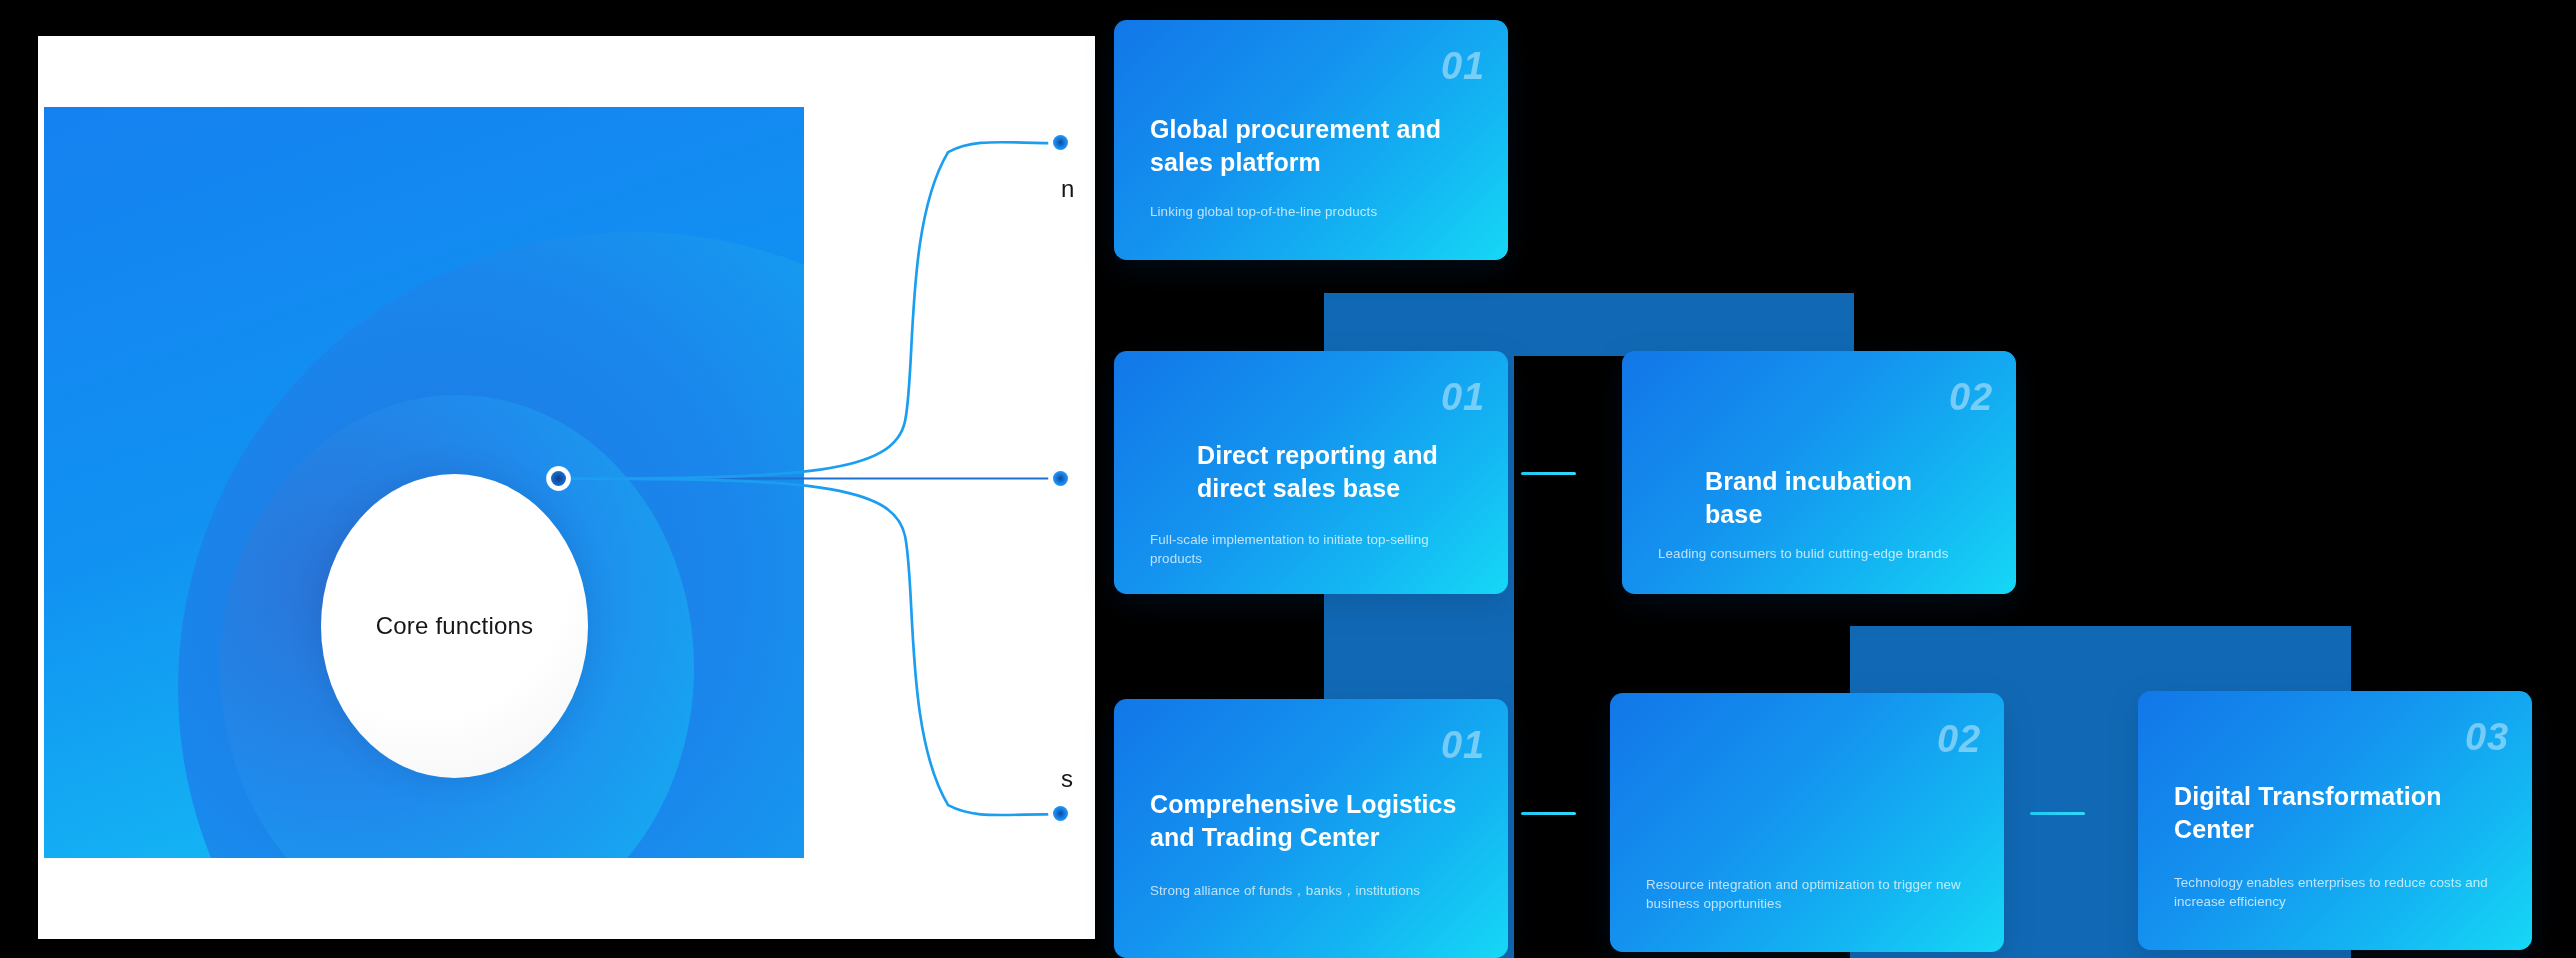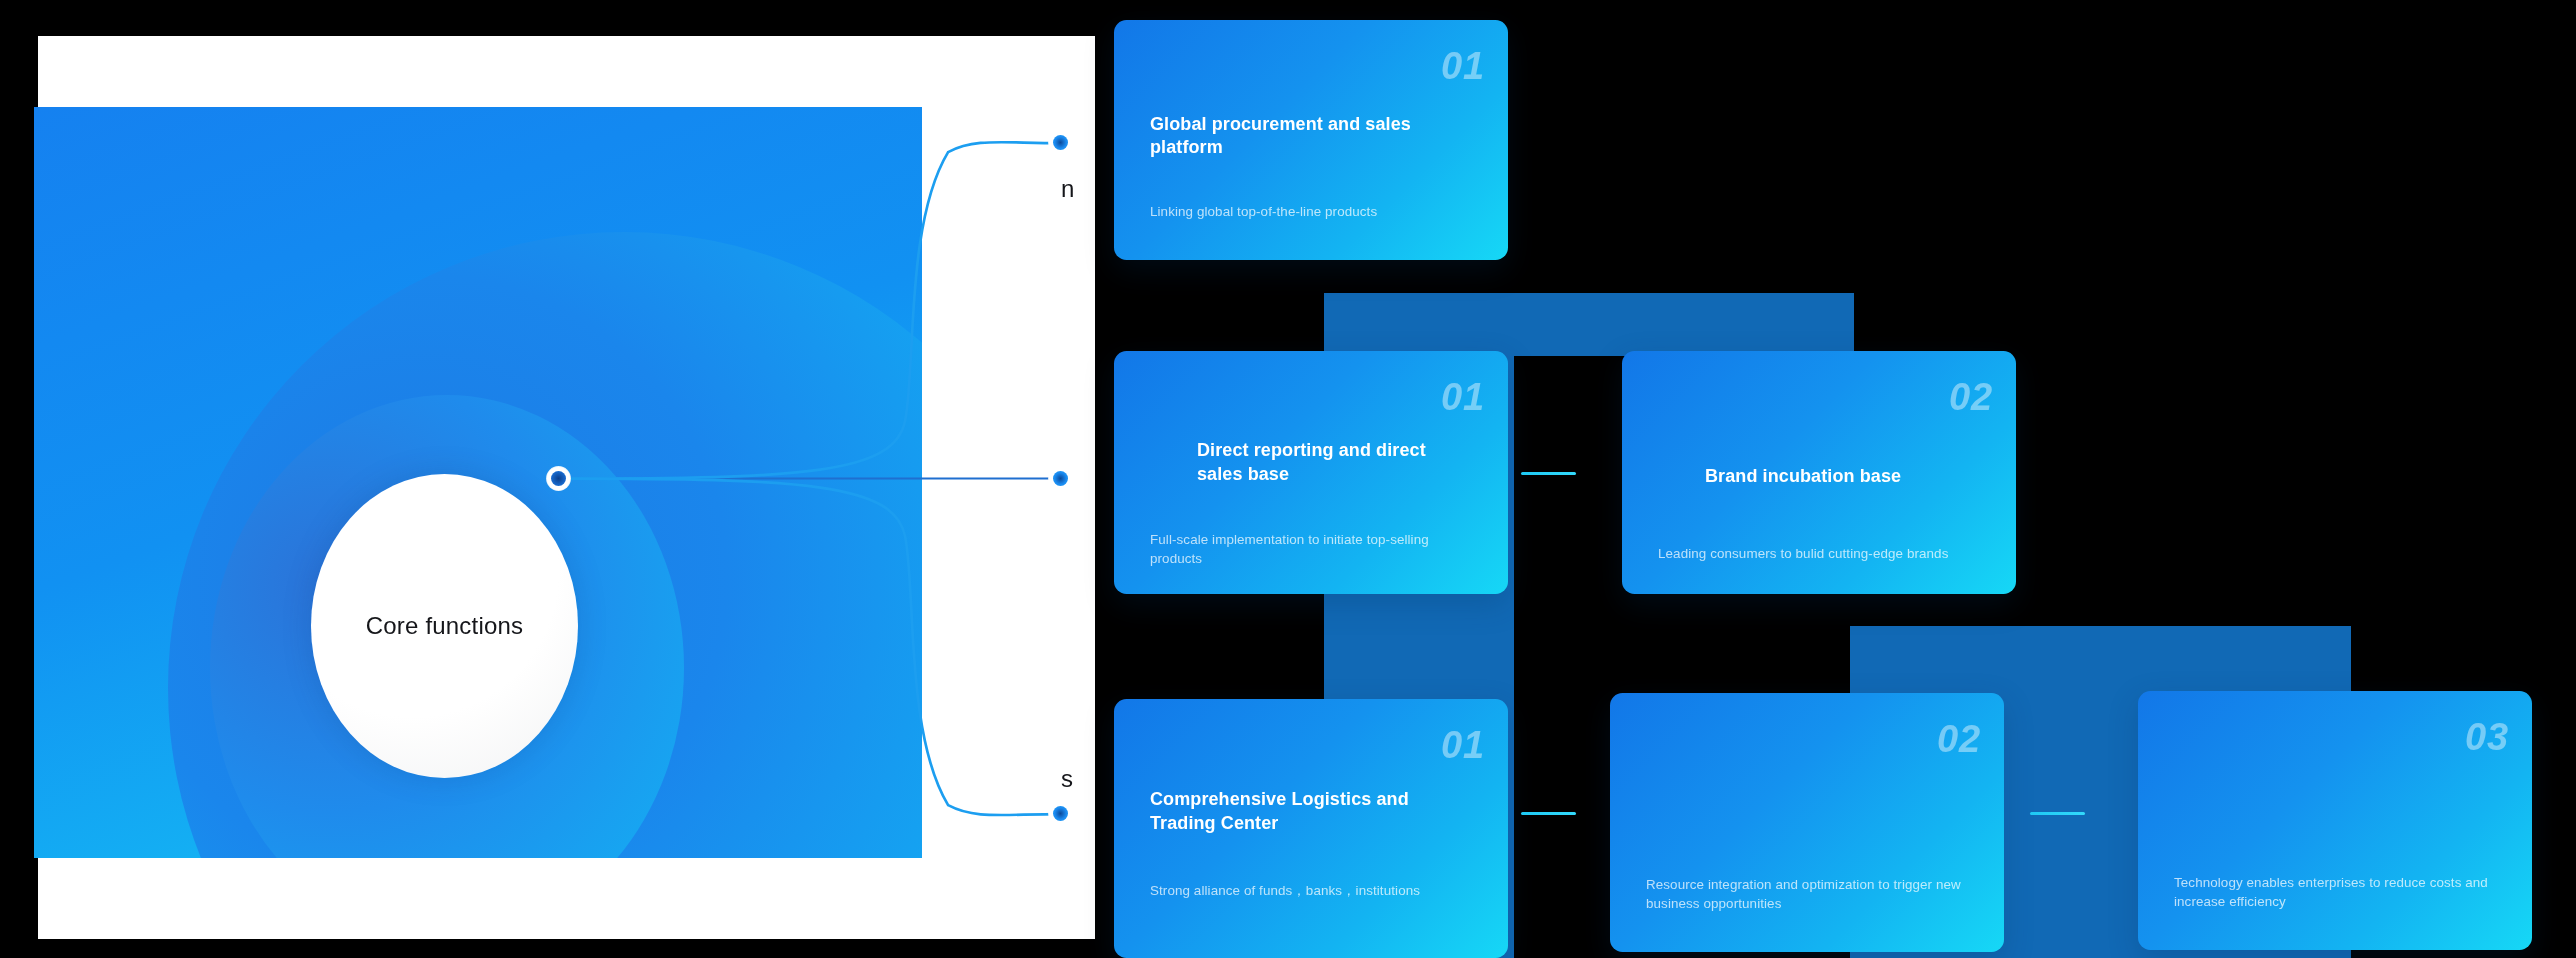--- a/index.html
+++ b/index.html
@@ -10,21 +10,21 @@
   }
   
   #stage{position:absolute;inset:0;width:2576px;height:959px;background:#000;}
 
   
   .left-white{
     position:absolute;left:38px;top:36px;width:1057px;height:903px;
     background:#ffffff;
   }
   .left-panel{
-    position:absolute;left:34px;top:107px;width:888px;height:751px;
+    position:absolute;left:44px;top:107px;width:760px;height:751px;
     background:linear-gradient(160deg,#1581f0 0%,#1191f2 45%,#16c8f4 100%);
     overflow:hidden;
   }
   .ring-outer{
     position:absolute;left:134px;top:125px;width:912px;height:912px;
     border-radius:50%;
     background:radial-gradient(circle at 28% 38%,#1d7ae4 0%,#1a86ec 35%,#14a6f2 70%,#0fc6f5 100%);
   }
   .ring-mid{
     position:absolute;left:176px;top:288px;width:474px;height:546px;
@@ -68,21 +68,21 @@
     background:linear-gradient(135deg,#1277e8 0%,#1492ef 40%,#13b4f2 72%,#16d8f6 100%);
     box-shadow:0 10.7px 30px rgba(4,48,94,.22);
   }
   .card .num{
     position:absolute;right:23px;top:27px;
     font-size:38px;font-weight:700;color:rgba(255,255,255,.42);
     letter-spacing:0.9px;line-height:1;font-style:italic;
   }
   .card .ttl{
     position:absolute;left:36px;right:41px;
-    font-size:18px;font-weight:700;color:#ffffff;line-height:1.32;
+    font-size:25px;font-weight:700;color:#ffffff;line-height:1.32;
     letter-spacing:0.1px;
   }
   .card .sub{
     position:absolute;left:36px;right:30px;
     font-size:13.4px;color:rgba(255,255,255,.72);line-height:1.45;
     letter-spacing:0.1px;
   }
 
   
   .card.r1{width:394px;height:240px;}
@@ -178,17 +178,18 @@
 
   <div class="card r3" style="left:1610px;top:693px;">
     <div class="num">02</div>
     <div class="sub">Resource integration and optimization to trigger new business opportunities</div>
   </div>
 
   <div class="hlink" style="left:2030px;top:812px;"></div>
 
   <div class="card r3" style="left:2138px;top:691px;">
     <div class="num">03</div>
+    <div class="ttl">Digital Transformation Center</div>
     <div class="sub">Technology enables enterprises to reduce costs and increase efficiency</div>
   </div>
 
 </div>
 
 
 </body></html>

